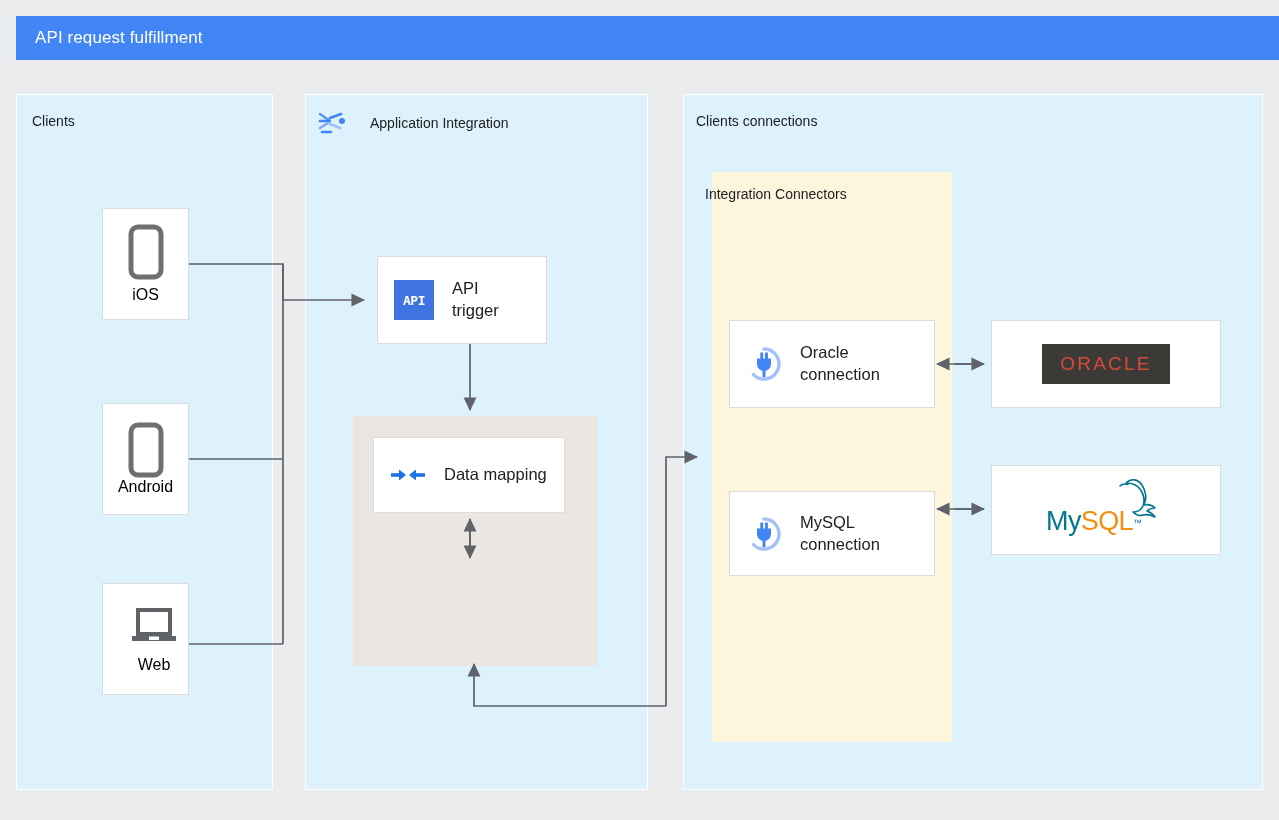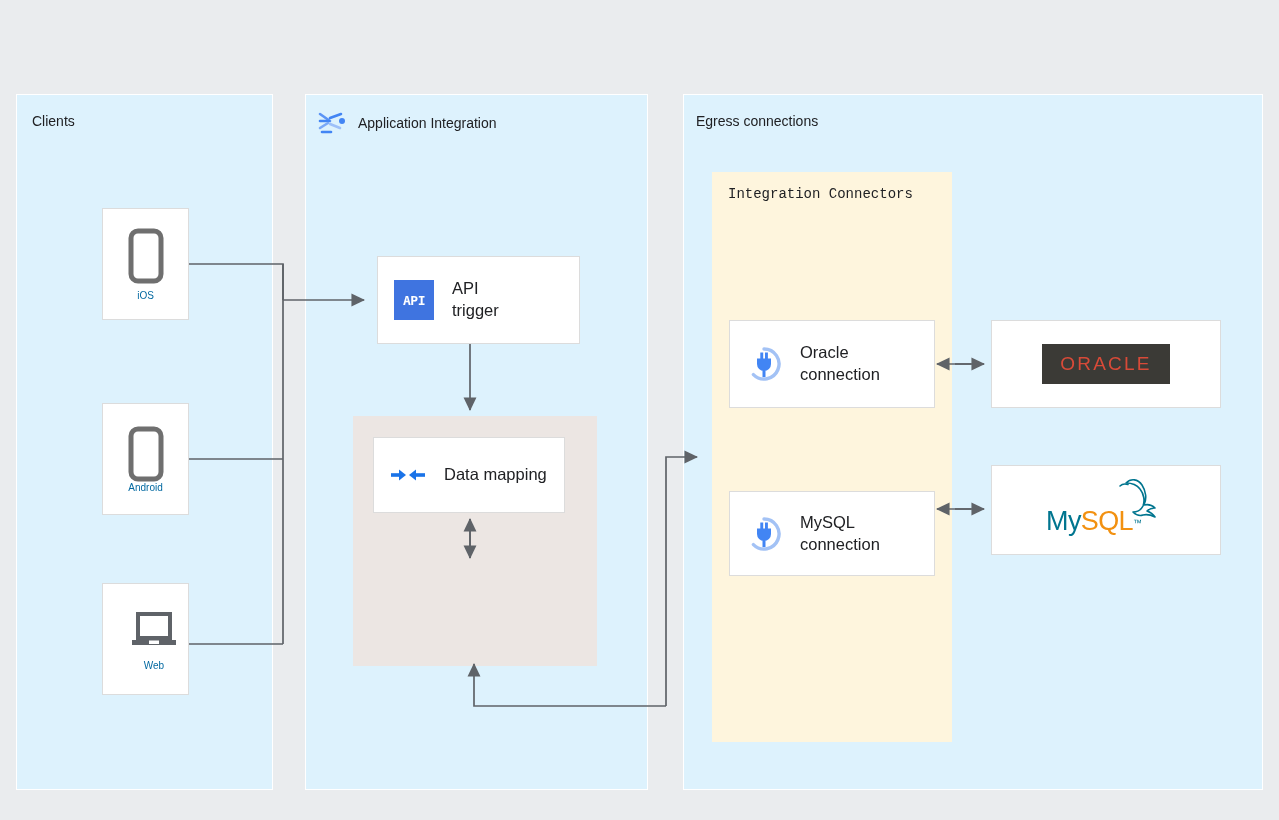--- a/index.html
+++ b/index.html
@@ -27,21 +27,21 @@
   
   .panel {
     position: absolute;
     background: #ddf2fd;
     border: 1px solid #ffffff;
   }
   .panel-label {
     position: absolute;
     font-size: 14px; color: #202124; white-space: nowrap;
   }
-  .panel-label.with-icon { display: flex; align-items: center; gap: 11px; }
+  .panel-label.with-icon { display: flex; align-items: center; gap: 23px; }
 
   
   .subpanel {
     position: absolute;
     background: #fef5dd;
   }
   .subpanel-label {
     position: absolute; font-size: 14px; color: #202124; white-space: nowrap;
   }
 
@@ -57,21 +57,21 @@
     background: #ffffff;
     border: 1px solid #dcdcdc;
     display: flex; align-items: center;
   }
   .card.center-col { flex-direction: column; justify-content: center; }
   .card .card-label {
     font-size: 16.5px; color: #202124; line-height: 1.32;
     white-space: pre-line;
   }
   .card.icon-left { padding-left: 16px; gap: 18px; }
-  .card.client .client-label { font-size: 10px; color: #0369a1; }
+  .card.client .client-label { font-size: 16px; color: #000000; }
 
   
   .icon { flex: none; display: block; }
 
   
   .api-tile {
     width: 40px; height: 40px; background: #3f74e0;
     display: flex; align-items: center; justify-content: center;
     flex: none;
   }
@@ -104,20 +104,23 @@
   
   .plug-wrap { width: 36px; height: 36px; flex: none; }
 
   svg { display: block; }
 </style>
 </head>
 <body>
 
 <div id="canvas">
 
+  <div class="title-bar">
+    <div class="title-text">API request fulfillment</div>
+  </div>
 
   <div class="panel" style="left:16px; top:94px; width:257px; height:696px;"></div>
   <div class="panel-label" style="left:32px; top:113px;">Clients</div>
 
   <div class="panel" style="left:305px; top:94px; width:343px; height:696px;"></div>
   <div class="panel-label with-icon" style="left:317px; top:110px;">
     <span class="icon">
       <svg width="30" height="26" viewBox="0 0 30 26">
         <g fill="none" stroke="#4285f4" stroke-width="2.6" stroke-linecap="round">
           <path d="M3 4 L13 11" stroke="#5b94f5"></path>
@@ -127,24 +130,24 @@
           <path d="M13 14 L23 18" stroke="#9dc0f9"></path>
           <path d="M5 22 L14 22" stroke="#4285f4"></path>
         </g>
         <circle cx="25" cy="11" r="3" fill="#4285f4"></circle>
       </svg>
     </span>
     <span>Application Integration</span>
   </div>
 
   <div class="panel" style="left:683px; top:94px; width:580px; height:696px;"></div>
-  <div class="panel-label" style="left:696px; top:113px;">Egress connections</div>
+  <div class="panel-label" style="left:696px; top:113px;">Clients connections</div>
 
   <div class="subpanel" style="left:712px; top:172px; width:240px; height:570px;"></div>
-  <div class="subpanel-label" style="left:728px; top:186px;font-family:Liberation Mono, monospace;">Integration Connectors</div>
+  <div class="subpanel-label" style="left:705px; top:186px;">Integration Connectors</div>
 
   <div class="group-grey" style="left:353px; top:416px; width:244px; height:250px;"></div>
 
   <div class="card client center-col" style="left:102px; top:208px; width:87px; height:112px;">
     <span class="icon">
       <svg width="40" height="56" viewBox="0 0 40 56">
         <rect x="5" y="3" width="30" height="50" rx="7" ry="7" fill="none" stroke="#6f6f6f" stroke-width="5"></rect>
       </svg>
     </span>
     <span class="client-label" style="margin-top:6px;">iOS</span>
@@ -163,21 +166,21 @@
     <span class="icon">
       <svg width="52" height="46" viewBox="0 0 52 46">
         <rect x="10" y="6" width="32" height="24" fill="none" stroke="#5f6368" stroke-width="4"></rect>
         <rect x="4" y="32" width="44" height="5" fill="#5f6368"></rect>
         <rect x="21" y="32.5" width="10" height="3.5" fill="#ffffff"></rect>
       </svg>
     </span>
     <span class="client-label" style="margin-top:6px;">Web</span>
   </div>
 
-  <div class="card icon-left" style="left:377px; top:256px; width:203px; height:88px;">
+  <div class="card icon-left" style="left:377px; top:256px; width:170px; height:88px;">
     <span class="api-tile">
       <span>API</span>
     </span>
     <span class="card-label">API
 trigger</span>
   </div>
 
   <div class="card icon-left" style="left:373px; top:437px; width:192px; height:76px;">
     <span class="icon">
       <svg width="36" height="24" viewBox="0 0 36 24">

